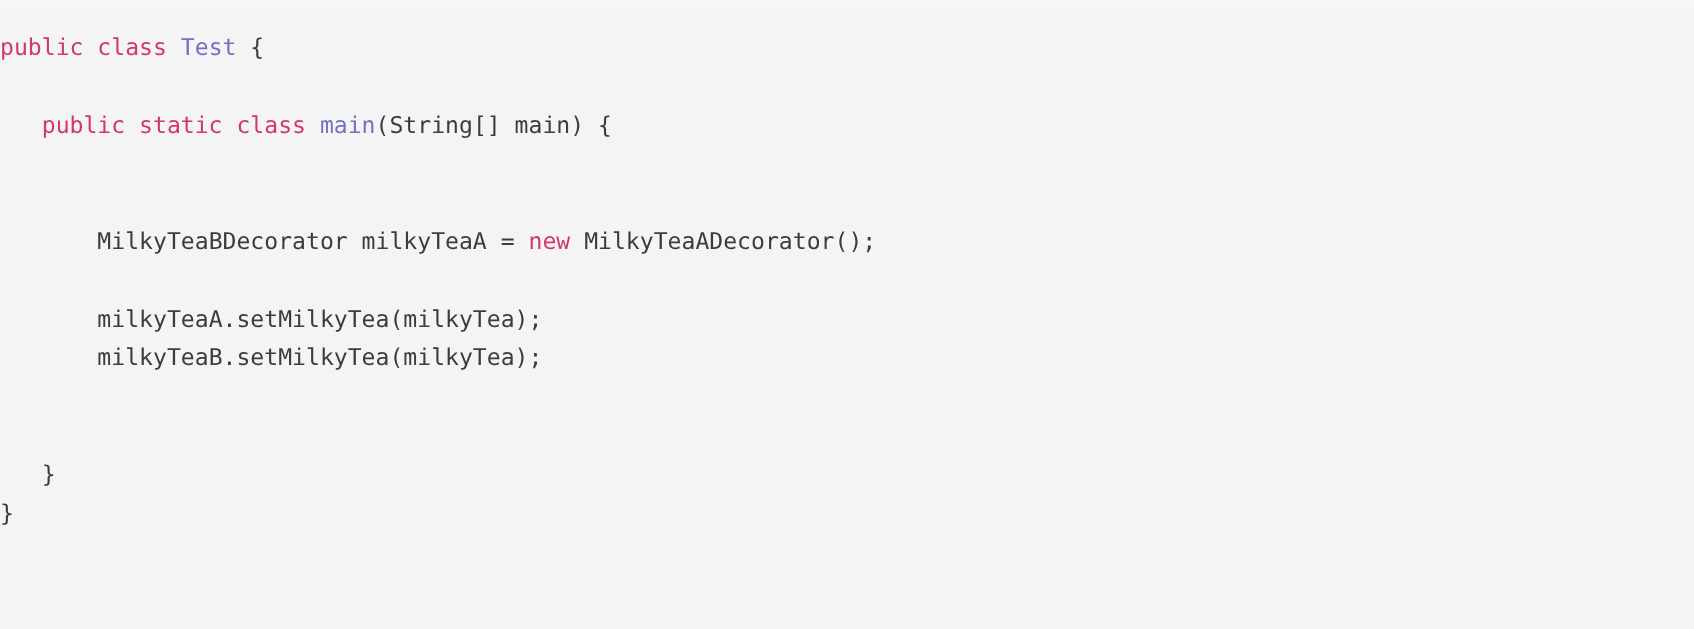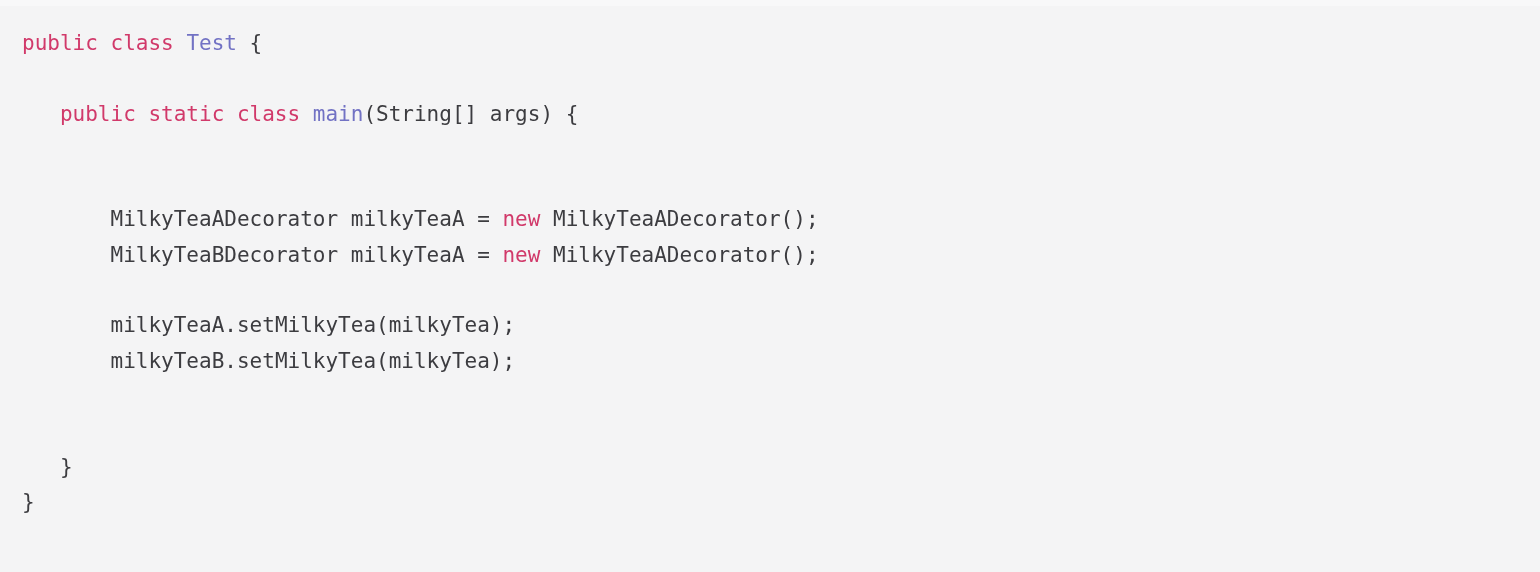--- a/index.html
+++ b/index.html
@@ -26,21 +26,20 @@
     top: 0;
     left: 0;
     width: 100%;
     height: 6px;
     background: #f8f8f9;
     pointer-events: none;
   }
   .code-line {
     height: 35.3px;
     line-height: 35.3px;
-    padding-left: 22px;
     font-size: 21px;
     letter-spacing: 0px;
     white-space: pre;
     color: #3c3c40;
     font-family: "DejaVu Sans Mono", "Liberation Mono", monospace;
   }
   .code-line.blank {
     height: 35.3px;
   }
   .tok-plain   { color: #3c3c40; }
@@ -48,24 +47,23 @@
   .tok-type    { color: #7272c4; }
 </style>
 </head>
 <body>
 
 <div id="code-block">
   <div id="top-highlight"></div>
   <div id="code-lines">
       <div class="code-line"><span class="tok-keyword">public class </span><span class="tok-type">Test</span><span class="tok-plain"> {</span></div>
       <div class="code-line blank"></div>
-      <div class="code-line"><span>   </span><span class="tok-keyword">public static class </span><span class="tok-type">main</span><span class="tok-plain">(String[] args) {</span></div>
+      <div class="code-line"><span>   </span><span class="tok-keyword">public static class </span><span class="tok-type">main</span><span class="tok-plain">(String[] main) {</span></div>
       <div class="code-line blank"></div>
       <div class="code-line blank"></div>
-      <div class="code-line"><span>       </span><span class="tok-plain">MilkyTeaADecorator milkyTeaA = </span><span class="tok-keyword">new</span><span class="tok-plain"> MilkyTeaADecorator();</span></div>
       <div class="code-line"><span>       </span><span class="tok-plain">MilkyTeaBDecorator milkyTeaA = </span><span class="tok-keyword">new</span><span class="tok-plain"> MilkyTeaADecorator();</span></div>
       <div class="code-line blank"></div>
       <div class="code-line"><span>       </span><span class="tok-plain">milkyTeaA.setMilkyTea(milkyTea);</span></div>
       <div class="code-line"><span>       </span><span class="tok-plain">milkyTeaB.setMilkyTea(milkyTea);</span></div>
       <div class="code-line blank"></div>
       <div class="code-line"><span>       </span></div>
       <div class="code-line"><span>   </span><span class="tok-plain">}</span></div>
       <div class="code-line"><span class="tok-plain">}</span></div>
     </div>
 </div>

